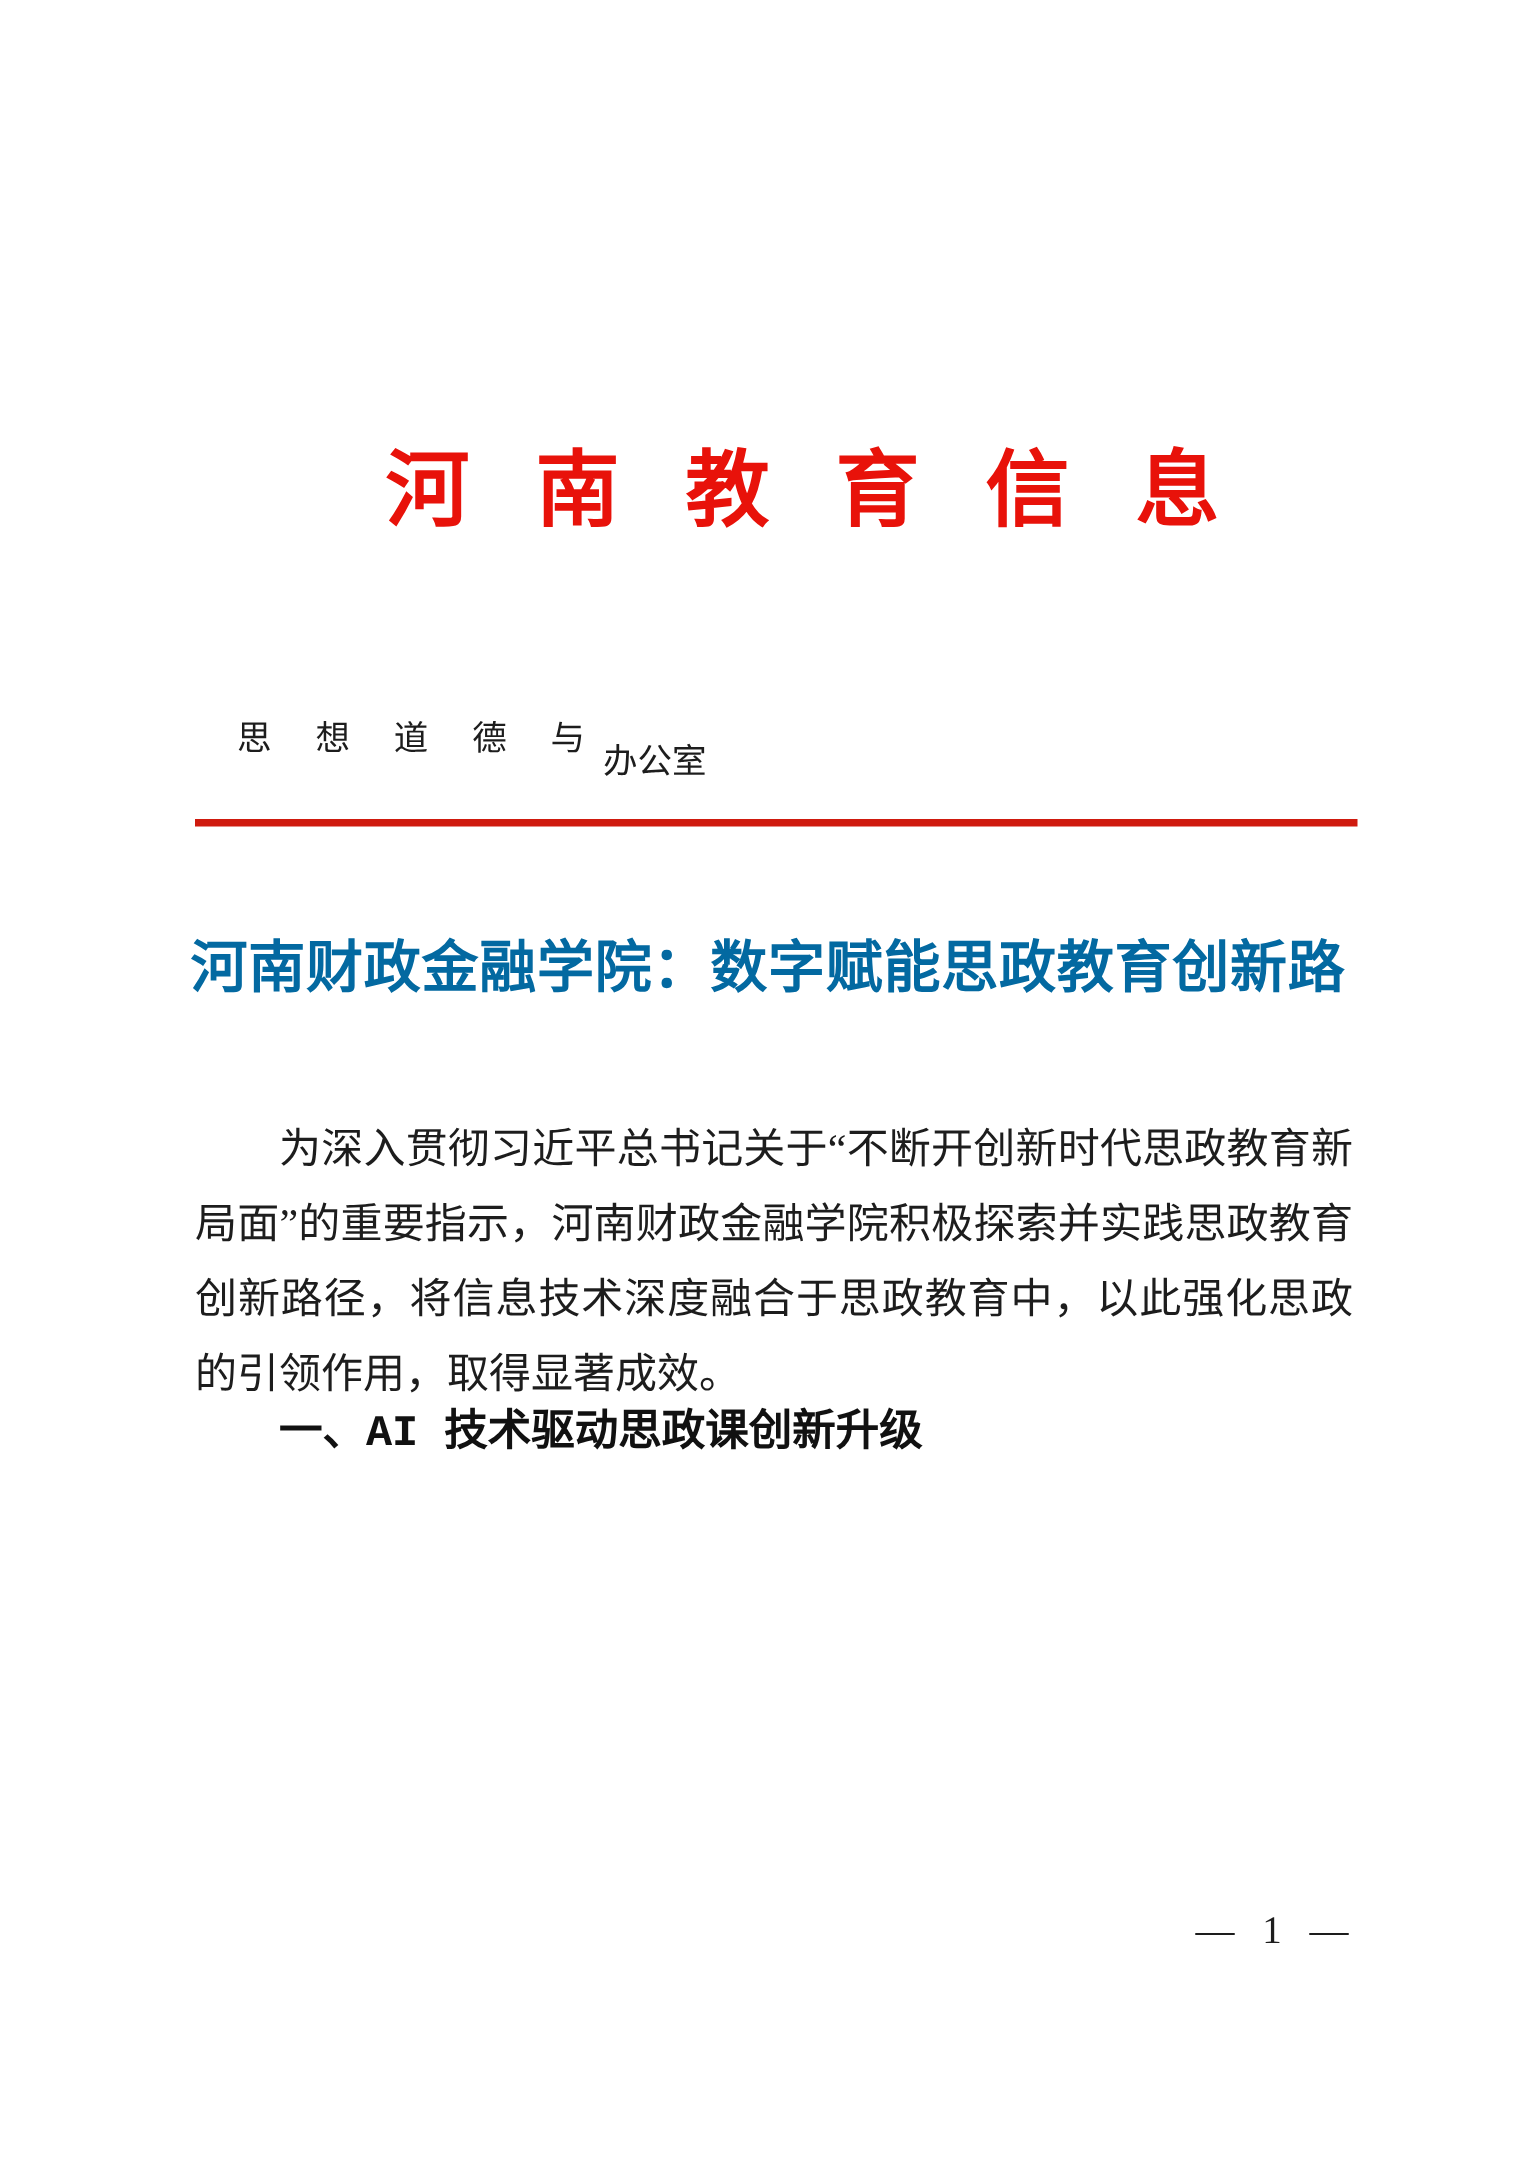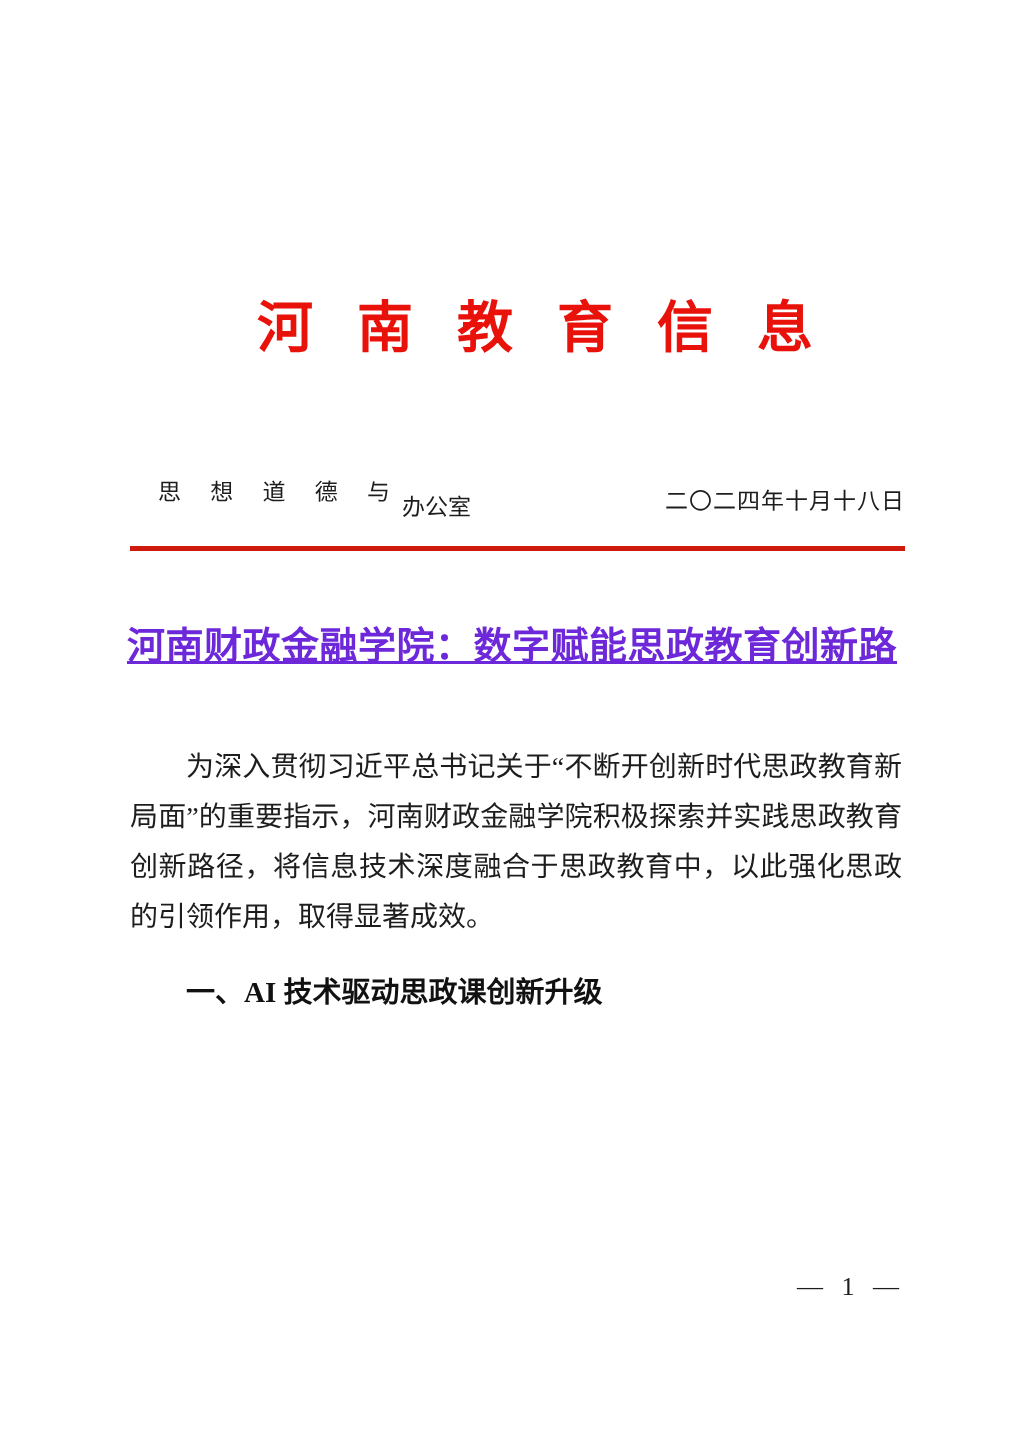--- a/index.html
+++ b/index.html
@@ -93,47 +93,45 @@
     position: absolute;
     top: 622px;
     left: 0;
     width: 100%;
     text-align: center;
     font-size: 38px;
     line-height: 48px;
     font-weight: bold;
     letter-spacing: 0.5px;
     white-space: nowrap;
-    color: #6d28d9;
-    text-decoration: underline;
+    color: #0369a1;
   }
   .body-para {
     position: absolute;
     left: 130px;
     width: 772px;
     font-size: 28px;
     line-height: 50px;
     text-align: justify;
     text-indent: 2em;
     color: #1d1d1d;
   }
   .para-1 { top: 742px; }
   .para-2 { top: 980px; }
   .section-heading {
     position: absolute;
     top: 931px;
     left: 130px;
     width: 772px;
-    font-family: Liberation Serif, serif;
+    font-family: Liberation Mono, monospace;
     font-weight: bold;
     font-size: 29px;
     line-height: 50px;
     text-indent: 1.93em;
     color: #111111;
-    margin-top: 36px;
   }
 
   
   .page-number {
     position: absolute;
     top: 1272px;
     right: 119px;
     font-size: 26px;
     line-height: 30px;
     letter-spacing: 6px;
@@ -145,21 +143,20 @@
 <div class="page">
 
   <div class="masthead-title">河南教育信息</div>
 
 
   <div class="issuer-row">
     <div class="issuer-names">
       <div class="issuer-line2">思想道德与</div>
     </div>
     <div class="issuer-office">办公室</div>
-    <div class="issuer-date">二〇二四年十月十八日</div>
   </div>
 
   <div class="red-rule"></div>
 
   <div class="article-title">河南财政金融学院：数字赋能思政教育创新路</div>
 
   <div class="body-para para-1">为深入贯彻习近平总书记关于“不断开创新时代思政教育新局面”的重要指示，河南财政金融学院积极探索并实践思政教育创新路径，将信息技术深度融合于思政教育中，以此强化思政的引领作用，取得显著成效。</div>
 
   <div class="section-heading">一、AI 技术驱动思政课创新升级</div>
 

